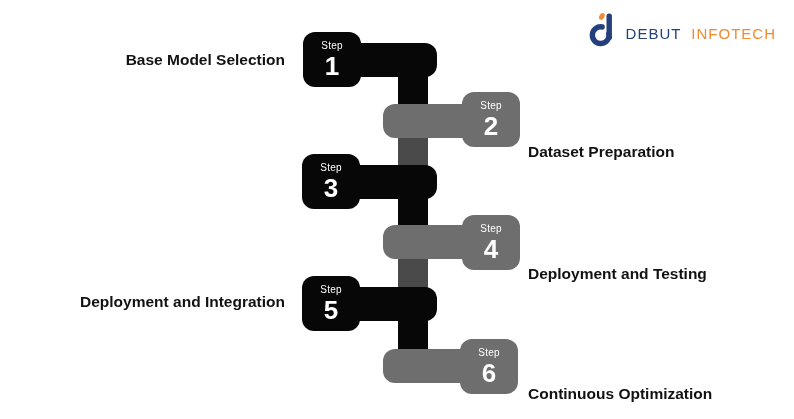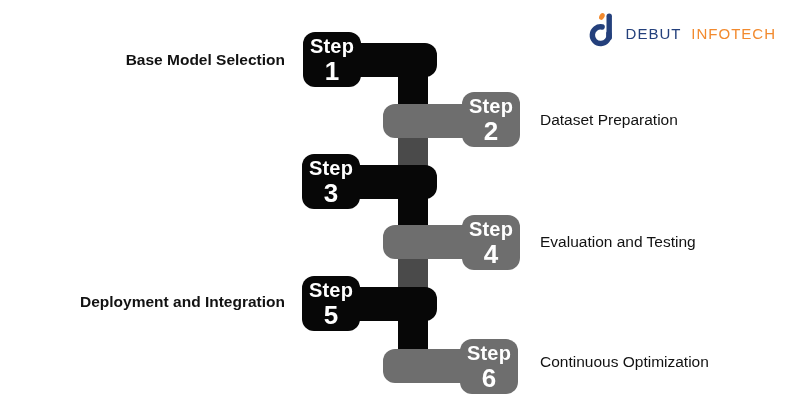--- a/index.html
+++ b/index.html
@@ -33,27 +33,27 @@
              color:#ffffff; display:flex; flex-direction:column; align-items:center;
              justify-content:center; line-height:1; }
   .stepbox.black { background:#070707; }
   .stepbox.gray  { background:#6e6e6e; }
   .x1 { left:303px; top:32px; }
   .x2 { left:462px; top:92px; }
   .x3 { left:302px; top:154px; }
   .x4 { left:462px; top:215px; }
   .x5 { left:302px; top:276px; }
   .x6 { left:460px; top:339px; }
-  .step-prefix { font-size:20px; font-weight:700; letter-spacing:.2px; }
+  .step-prefix { font-size:10px; font-weight:400; letter-spacing:.2px; }
   .step-num    { font-size:26px; font-weight:700; margin-top:2px; }
 
   
   .lbl { position:absolute; font-size:15.5px; color:#121212; white-space:nowrap; z-index:4; }
   .lbl.left  { right:509px; text-align:right; font-weight:700; }
-  .lbl.right { left:540px;  font-weight:400; }
+  .lbl.right { left:528px;  font-weight:700;margin-top:32px; }
   .l1 { top:51px;padding-left:40px; }
   .l2 { top:111px; }
   .l3 { top:173px; }
   .l4 { top:233px; }
   .l5 { top:293px; }
   .l6 { top:353px; }
 
   
   .logo { position:absolute; top:12px; right:18px; display:flex; align-items:center; gap:7px; z-index:5; }
   .logo-text { font-size:15px; font-weight:400; letter-spacing:1px; }
@@ -98,21 +98,21 @@
     <span class="step-prefix">Step</span>
     <span class="step-num">5</span>
   </div>
   <div class="stepbox gray x6">
     <span class="step-prefix">Step</span>
     <span class="step-num">6</span>
   </div>
 
   <div class="lbl left  l1">Base Model Selection</div>
   <div class="lbl right l2">Dataset Preparation</div>
-  <div class="lbl right l4">Evaluation and Testing</div>
+  <div class="lbl right l4">Deployment and Testing</div>
   <div class="lbl left  l5">Deployment and Integration</div>
   <div class="lbl right l6">Continuous Optimization</div>
 
   <div class="logo">
     <span>
       <svg width="30" height="38" viewBox="0 0 36 44" aria-hidden="true">
         <path d="M 23.85 25.26 A 10 10 0 1 1 15.74 17.15" fill="none" stroke="#24407c" stroke-width="6.5" stroke-linecap="round"></path>
         <rect x="21" y="1" width="6.5" height="32" rx="3.2" fill="#24407c"></rect>
         <ellipse cx="15.5" cy="4.5" rx="3" ry="4.3" transform="rotate(28 15.5 4.5)" fill="#f28a2e"></ellipse>
       </svg>

